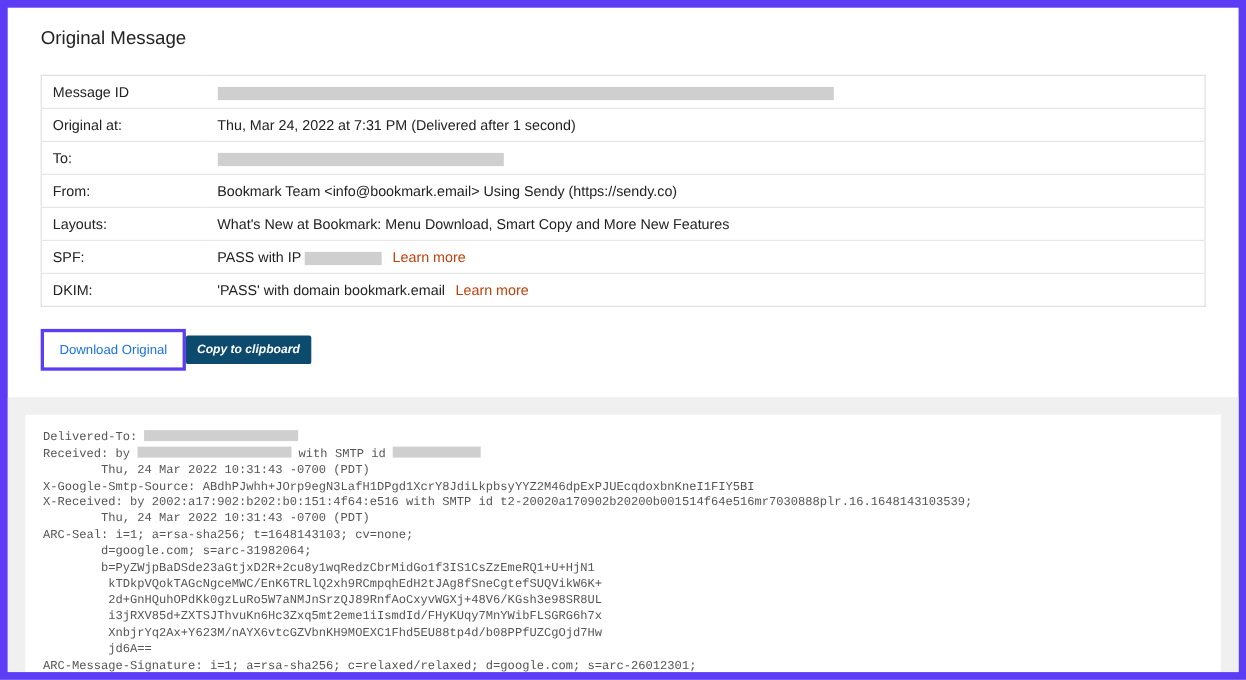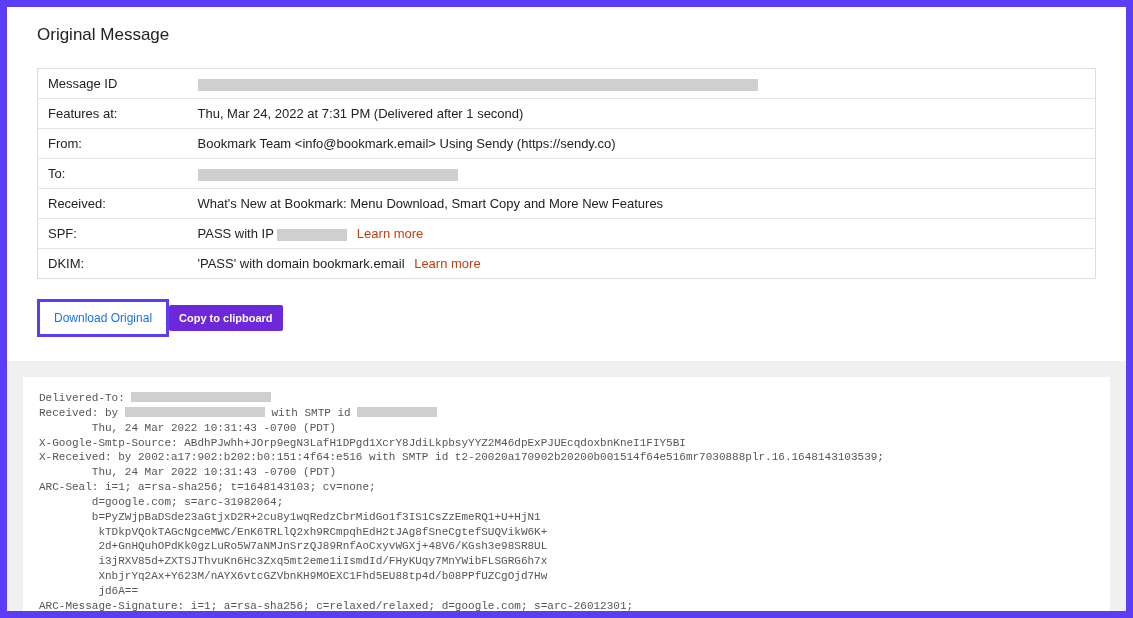--- a/index.html
+++ b/index.html
@@ -71,28 +71,29 @@
   }
   .download-btn {
     border: 3px solid #5c3cf5;
     padding: 9px 14px;
     color: #1a73e8;
     font-size: 12px;
     background: #fff;
     cursor: pointer;
   }
   .copy-btn {
-    background: #6d28d9;
+    background: #0c4a6e;
     color: #fff;
     border: none;
     padding: 7px 10px;
     font-size: 11px;
     font-weight: bold;
     cursor: pointer;
     border-radius: 2px;
+    font-style: italic;
   }
   .raw-section {
     background: #f0f0f0;
     padding: 16px 16px 0 16px;
     margin: 0 -30px;
   }
   .raw-box {
     background: #fff;
     padding: 14px 16px;
     overflow: hidden;
@@ -113,33 +114,33 @@
   <div class="inner">
     <h1 class="page-title">Original Message</h1>
 
     <table class="meta-table">
       <tbody>
           <tr>
         <td class="label">Message ID</td>
         <td class="value"><span class="redact w-long"></span></td>
       </tr>
       <tr>
-        <td class="label">Features at:</td>
+        <td class="label">Original at:</td>
         <td class="value">Thu, Mar 24, 2022 at 7:31 PM (Delivered after 1 second)</td>
+      </tr>
+      <tr>
+        <td class="label">To:</td>
+        <td class="value"><span class="redact w-med"></span></td>
       </tr>
       <tr>
         <td class="label">From:</td>
         <td class="value">Bookmark Team &lt;info@bookmark.email&gt; Using Sendy (https://sendy.co)</td>
       </tr>
       <tr>
-        <td class="label">To:</td>
-        <td class="value"><span class="redact w-med"></span></td>
-      </tr>
-      <tr>
-        <td class="label">Received:</td>
+        <td class="label">Layouts:</td>
         <td class="value">What's New at Bookmark: Menu Download, Smart Copy and More New Features</td>
       </tr>
       <tr>
         <td class="label">SPF:</td>
         <td class="value">
           <span>PASS with IP </span><span class="redact w-ip"></span>
           <span class="learn-more">Learn more</span>
         </td>
       </tr>
       <tr>

